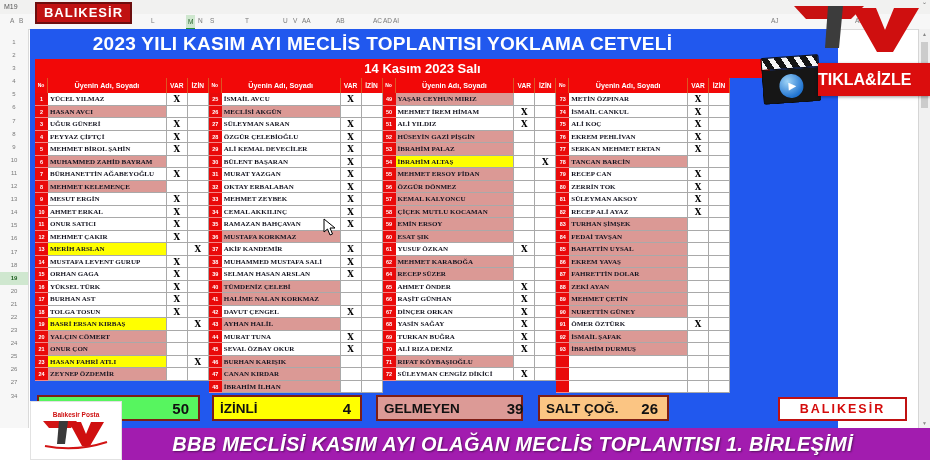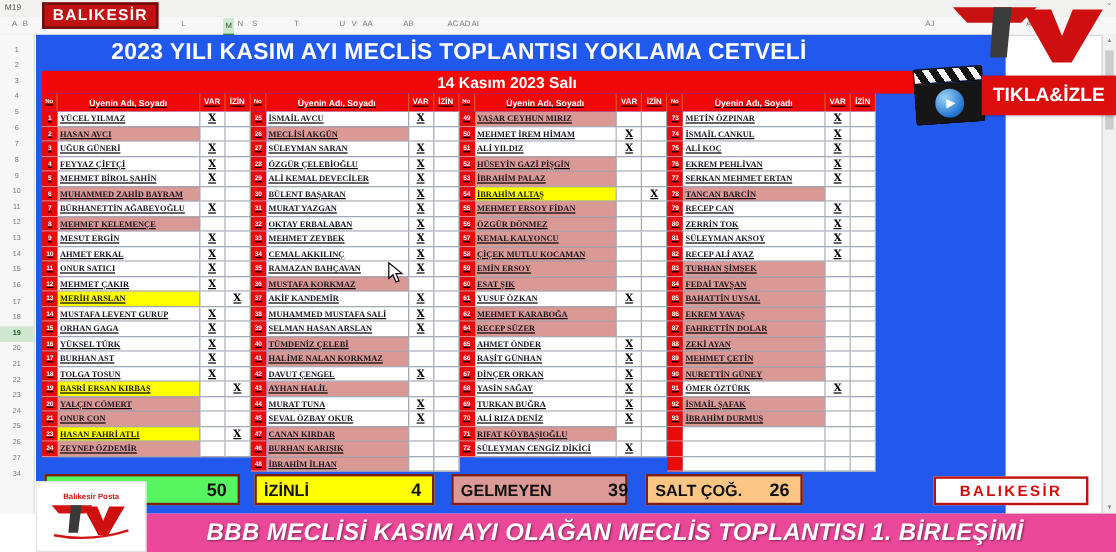--- a/index.html
+++ b/index.html
@@ -21,21 +21,21 @@
   .sb-arrow.bottom{position:absolute;bottom:0;left:0;right:0;}
   .sb-thumb{position:absolute;left:2px;top:13px;width:7px;height:66px;background:#cccccc;}
 
   
   .bluesheet{position:absolute;left:30px;top:29px;width:808px;height:399px;background:#2158ee;}
   .sheet-title{position:absolute;left:35px;top:30px;width:695px;height:27px;color:#fff;font-weight:700;
                font-size:19px;text-align:center;line-height:28px;letter-spacing:.3px;}
   .datebar{position:absolute;left:35px;top:59px;width:695px;height:19px;background:#f20808;color:#fff;
            font-weight:700;font-size:13px;text-align:center;line-height:19px;padding-left:40px;}
   .groups{position:absolute;left:35px;top:78px;width:695px;height:315px;display:flex;}
-  .group{flex:1;display:flex;flex-direction:column;text-decoration:underline;}
+  .group{flex:1;display:flex;flex-direction:column;}
   .g-head{display:flex;height:15px;background:#f20808;color:#fff;}
   .gh-no{width:13px;font-size:5px;font-weight:700;text-align:center;line-height:15px;border-right:1px solid #d52;box-sizing:border-box;}
   .gh-name{flex:1;font-size:7.2px;font-weight:700;text-align:center;line-height:15px;border-right:1px solid #d52;box-sizing:border-box;white-space:nowrap;overflow:hidden;}
   .gh-mark{width:21px;font-size:6.6px;font-weight:700;text-align:center;line-height:15px;border-right:1px solid #d52;box-sizing:border-box;}
   .mrow{display:flex;height:12.5px;}
   .c-no{width:13px;background:#e90a0a;color:#fff;font-size:5.5px;font-weight:700;text-align:center;line-height:12.5px;
         border-bottom:1px solid rgba(255,255,255,.5);box-sizing:border-box;}
   .c-name{flex:1;background:#fff;font-family:"Liberation Serif",serif;font-weight:700;font-size:7px;color:#141420;
           line-height:12.5px;padding-left:2px;white-space:nowrap;overflow:hidden;
           border-bottom:1px solid #a9a9a9;border-right:1px solid #a9a9a9;box-sizing:border-box;}
@@ -51,37 +51,37 @@
   #sum1{left:212px;width:150px;}
   #sum2{left:376px;width:147px;gap:47px;}
   #sum3{left:538px;width:131px;}
   .sval{font-size:15px;}
 
   
   .badge-top{position:absolute;left:35px;top:2px;width:97px;height:22px;background:#c01212;border:2px solid #6d0e0e;
              box-sizing:border-box;color:#fff;font-weight:800;font-size:13px;letter-spacing:1px;text-align:center;line-height:18px;z-index:7;}
   .badge-br{position:absolute;left:778px;top:397px;width:129px;height:24px;background:#fff;border:2px solid #c01111;
             box-sizing:border-box;color:#d40b0b;font-weight:800;font-size:12.5px;letter-spacing:2px;text-align:center;line-height:20px;z-index:6;}
-  .banner{position:absolute;left:95px;top:428px;width:835px;height:32px;background:#ec4899;z-index:4;
+  .banner{position:absolute;left:95px;top:428px;width:835px;height:32px;background:#a21caf;z-index:4;
           display:flex;align-items:center;justify-content:center;}
   .banner span{color:#fff;font-weight:800;font-style:italic;font-size:20px;letter-spacing:.3px;text-shadow:1px 1px 2px rgba(0,0,0,.45);}
   .logobox{position:absolute;left:30px;top:401px;width:92px;height:59px;background:#fff;z-index:5;border:1px solid #e2e2e2;
            box-sizing:border-box;text-align:center;}
   .logobox .l1{margin-top:9px;font-size:6.5px;font-weight:700;color:#cf1212;}
   .tvlogo{position:absolute;left:788px;top:0;width:142px;height:56px;z-index:7;}
   .clapper{position:absolute;left:762px;top:56px;width:58px;height:48px;z-index:7;transform:rotate(-4deg);}
   .clap-top{height:13px;background:repeating-linear-gradient(60deg,#f5f5f5 0 5px,#141414 5px 11px);
             border:1px solid #0c0c0c;border-radius:2px 2px 0 0;box-sizing:border-box;}
   .clap-body{height:34px;background:#161616;border:1px solid #0c0c0c;border-top:none;border-radius:0 0 3px 3px;
              display:flex;align-items:center;justify-content:center;box-sizing:border-box;}
   .play{width:24px;height:24px;border-radius:50%;background:radial-gradient(circle at 35% 30%,#9fd4f7,#1f72cf 72%);
         display:flex;align-items:center;justify-content:center;}
   .play span{color:#fff;font-size:10px;margin-left:2px;}
   .tikla{position:absolute;left:818px;top:63px;width:112px;height:33px;background:#db0d0d;z-index:7;display:flex;
-         align-items:center;justify-content:center;box-shadow:0 1px 3px rgba(0,0,0,.4);}
+         align-items:center;justify-content:flex-start;box-shadow:0 1px 3px rgba(0,0,0,.4);}
   .tikla span{color:#fff;font-weight:800;font-size:16px;}
   .cursor{position:absolute;left:323px;top:218px;z-index:9;}
 </style>
 </head>
 <body>
 
 <div class="stage">
 
   <div class="chrome-top">
     <span class="cellref">M19</span>
@@ -423,28 +423,28 @@
           <div class="c-mark">X</div>
           <div class="c-mark"></div>
         </div>
         <div class="mrow">
           <div class="c-no">45</div>
           <div class="c-name">SEVAL ÖZBAY OKUR</div>
           <div class="c-mark">X</div>
           <div class="c-mark"></div>
         </div>
         <div class="mrow">
+          <div class="c-no">46</div>
+          <div class="c-name absent">BURHAN KARIŞIK</div>
+          <div class="c-mark"></div>
+          <div class="c-mark"></div>
+        </div>
+        <div class="mrow">
           <div class="c-no">47</div>
           <div class="c-name absent">CANAN KIRDAR</div>
-          <div class="c-mark"></div>
-          <div class="c-mark"></div>
-        </div>
-        <div class="mrow">
-          <div class="c-no">46</div>
-          <div class="c-name absent">BURHAN KARIŞIK</div>
           <div class="c-mark"></div>
           <div class="c-mark"></div>
         </div>
         <div class="mrow">
           <div class="c-no">48</div>
           <div class="c-name absent">İBRAHİM İLHAN</div>
           <div class="c-mark"></div>
           <div class="c-mark"></div>
         </div>
       </div>

